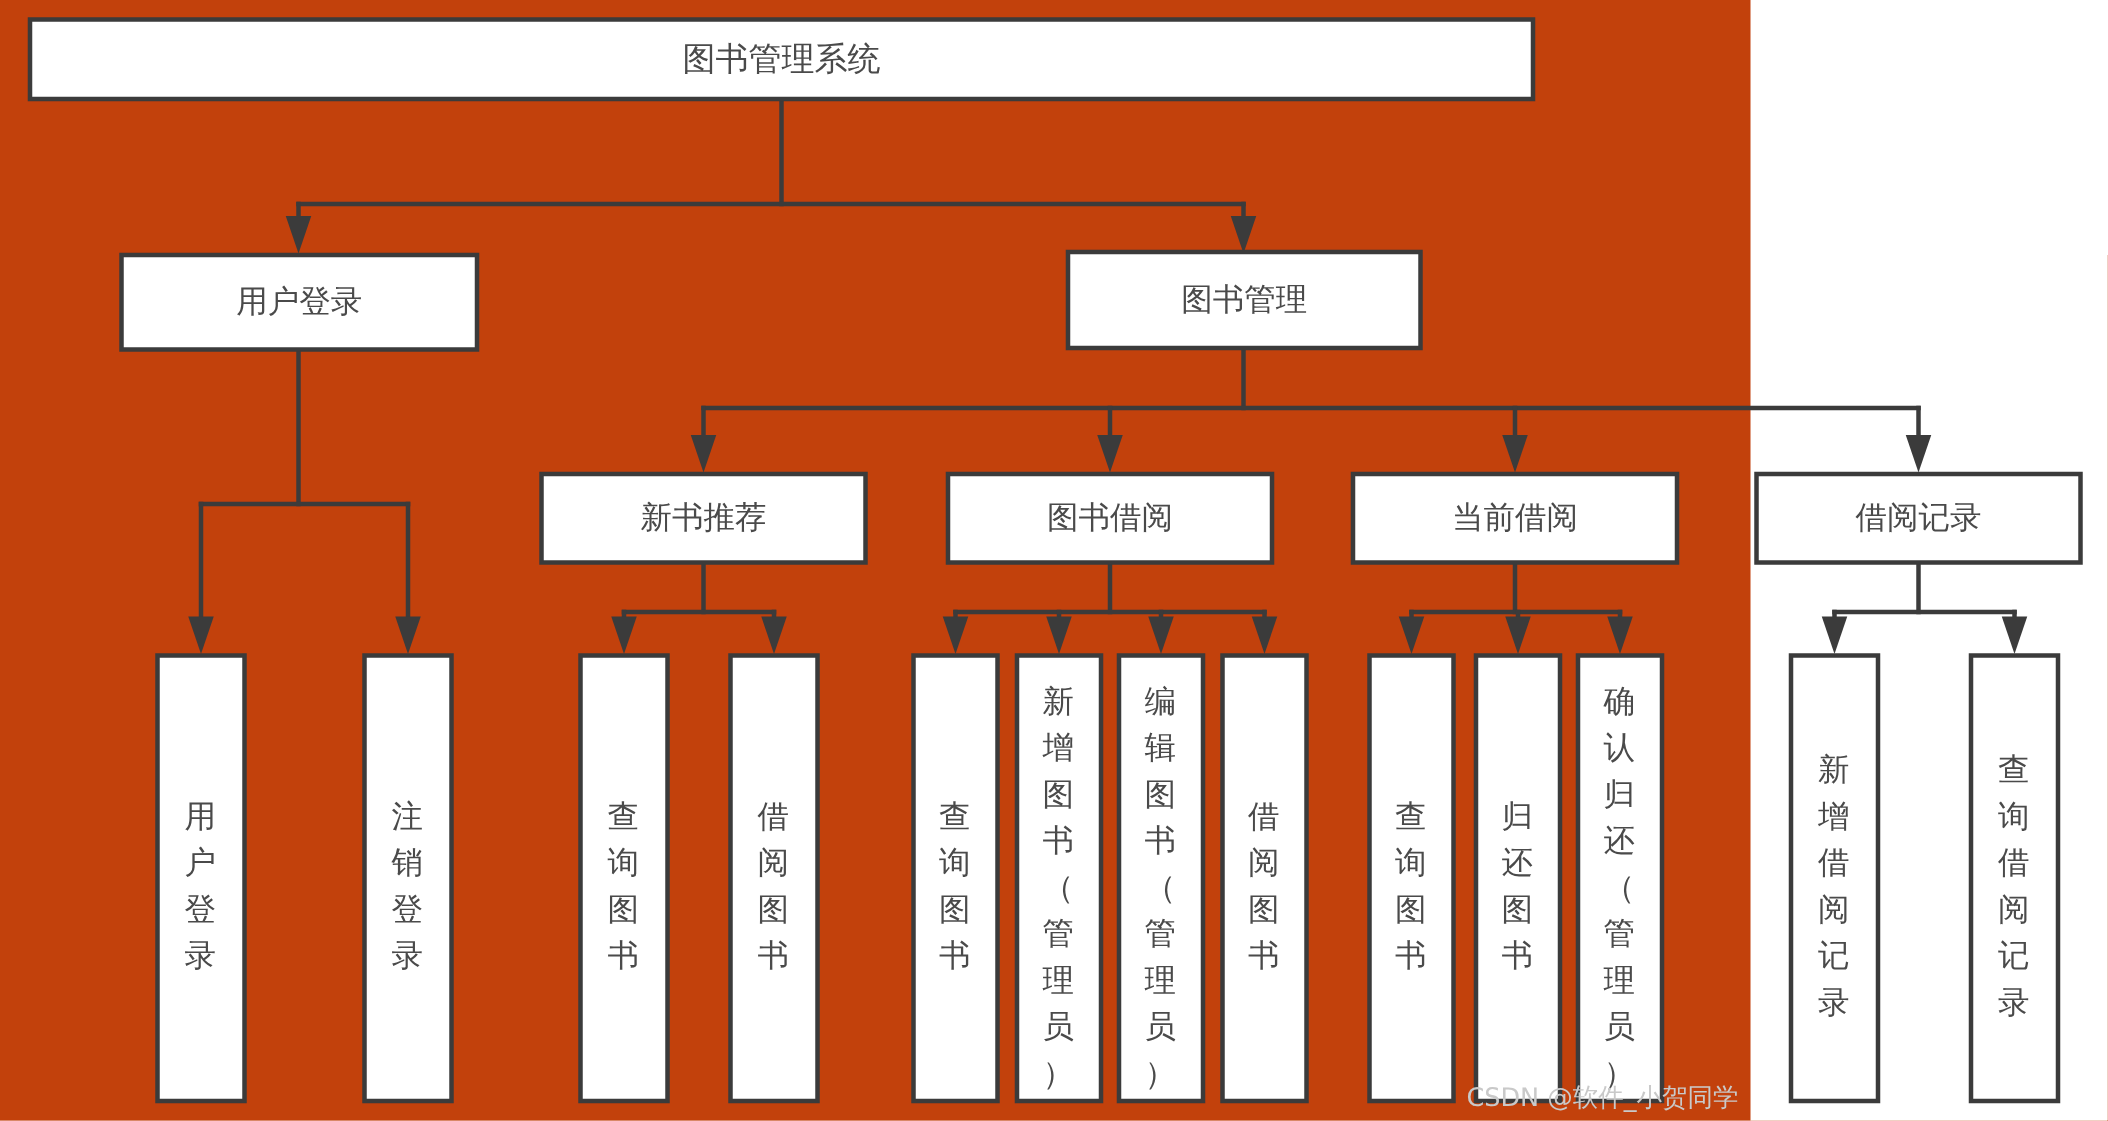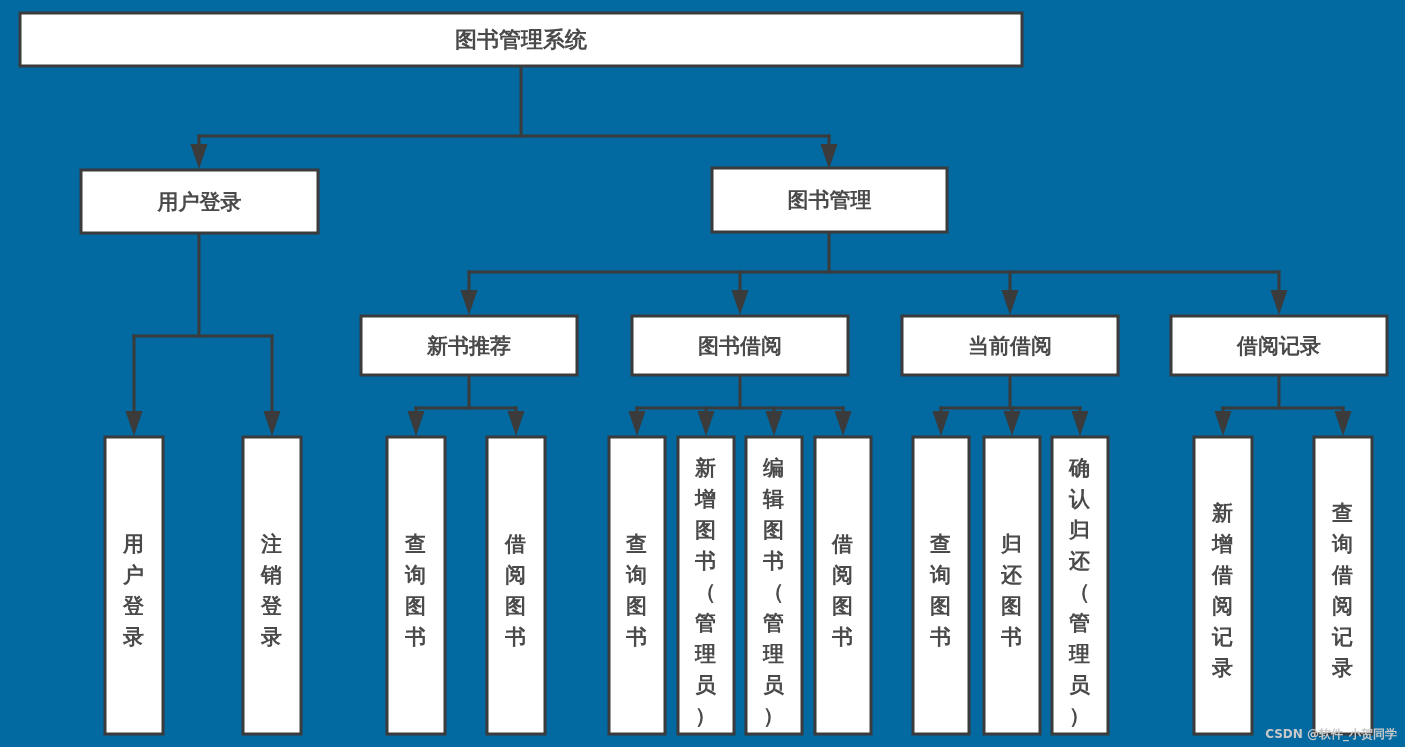--- a/index.html
+++ b/index.html
@@ -1,28 +1,28 @@
 <!DOCTYPE html>
 <html><head>
 <meta charset="utf-8">
 <style>
   html,body{margin:0;padding:0;background:#ffffff;}
   body{width:1405px;height:747px;overflow:hidden;
        font-family:"DejaVu Sans","Liberation Sans",sans-serif;}
-  #stage{position:relative;width:1405px;height:747px;background:#0369a1;font-weight:bold;}
+  #stage{position:relative;width:1167px;height:747px;background:#c2410c;}
   svg#diagram{position:absolute;inset:0;width:1405px;height:747px;display:block;}
   .node-box{fill:#ffffff;stroke:#3b3b3b;stroke-width:3;}
   .link{stroke:#3b3b3b;stroke-width:3;fill:none;stroke-linecap:square;}
   .arrow-head{fill:#3b3b3b;stroke:none;}
   .node-label{fill:#4a4a4a;font-size:21px;font-family:"DejaVu Sans","Liberation Sans",sans-serif;
               dominant-baseline:middle;text-anchor:middle;}
   .node-label.root{font-size:22px;}
   .leaf-label{fill:#4a4a4a;font-size:21px;letter-spacing:1px;
               font-family:"DejaVu Sans","Liberation Sans",sans-serif;}
-  .watermark{position:absolute;right:8px;bottom:4px;color:#c9c9c9;font-size:12px;
+  .watermark{position:absolute;right:8px;bottom:4px;color:#c9c9c9;font-size:17px;
              font-family:"DejaVu Sans","Liberation Sans",sans-serif;white-space:nowrap;}
 </style>
 </head>
 <body>
 
 <div id="stage">
   <svg id="diagram" viewBox="0 0 1405 747">
       <g>
         <path class="link" d="M 521 66 L 521 136"></path>
         <path class="link" d="M 199 136 L 829 136"></path>

